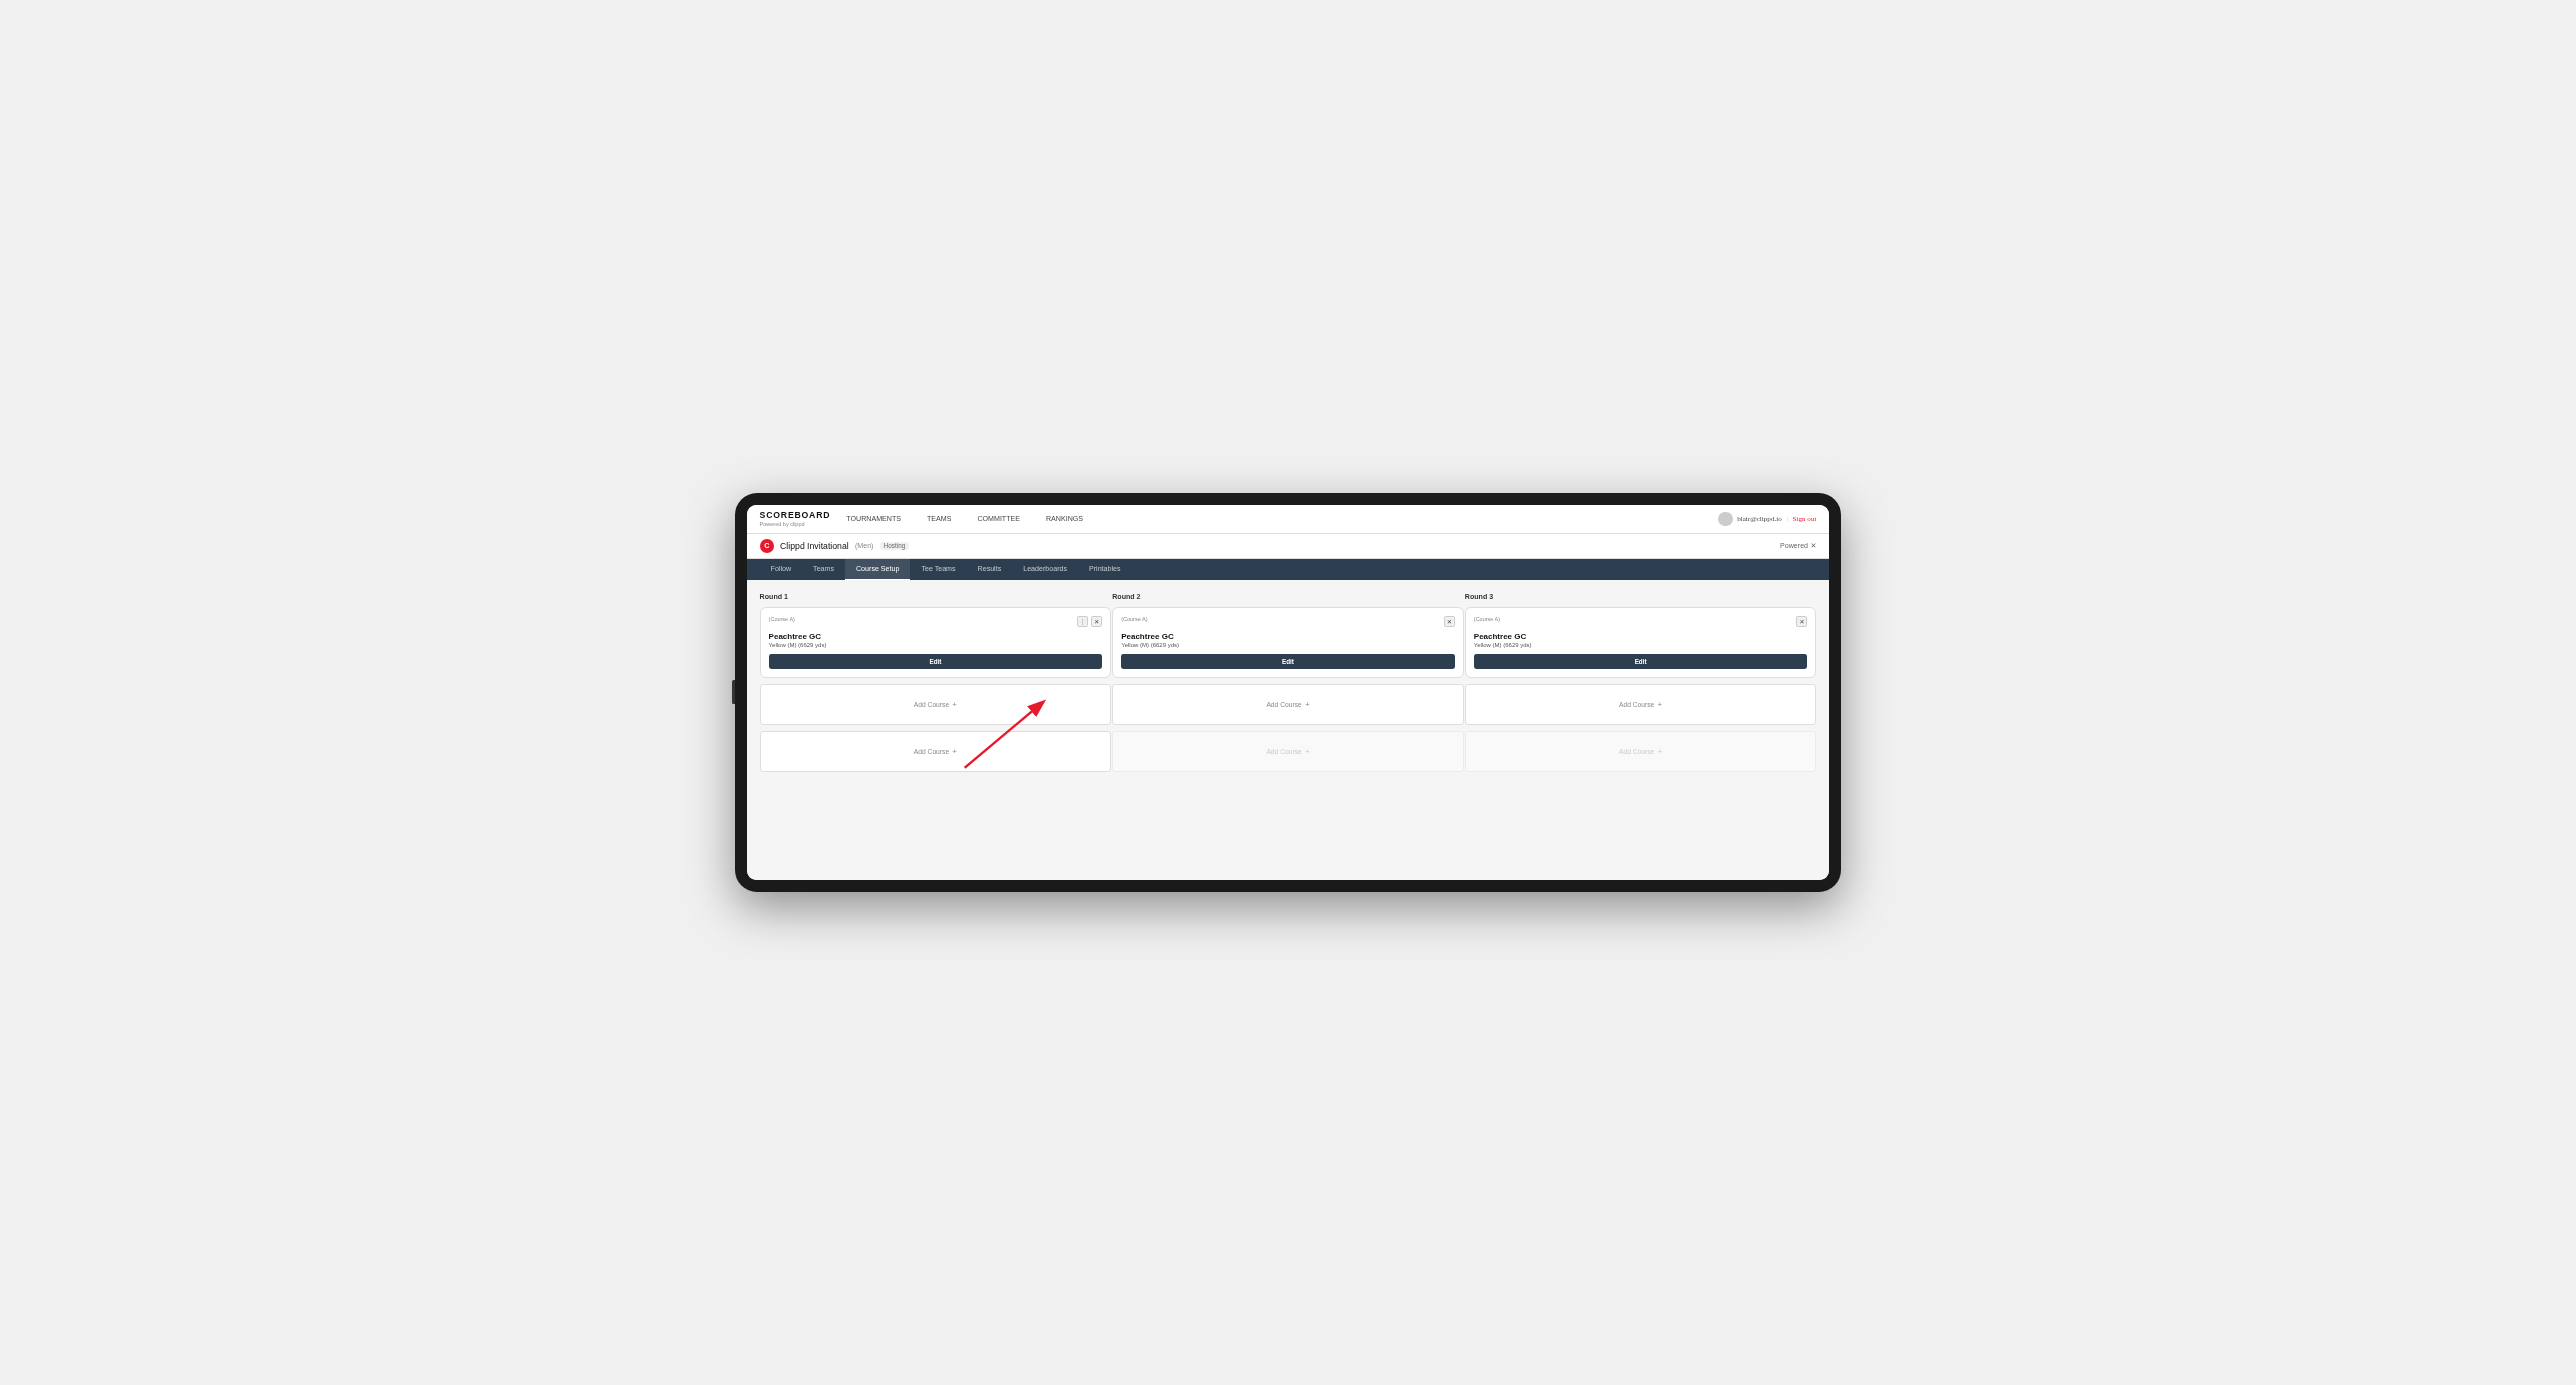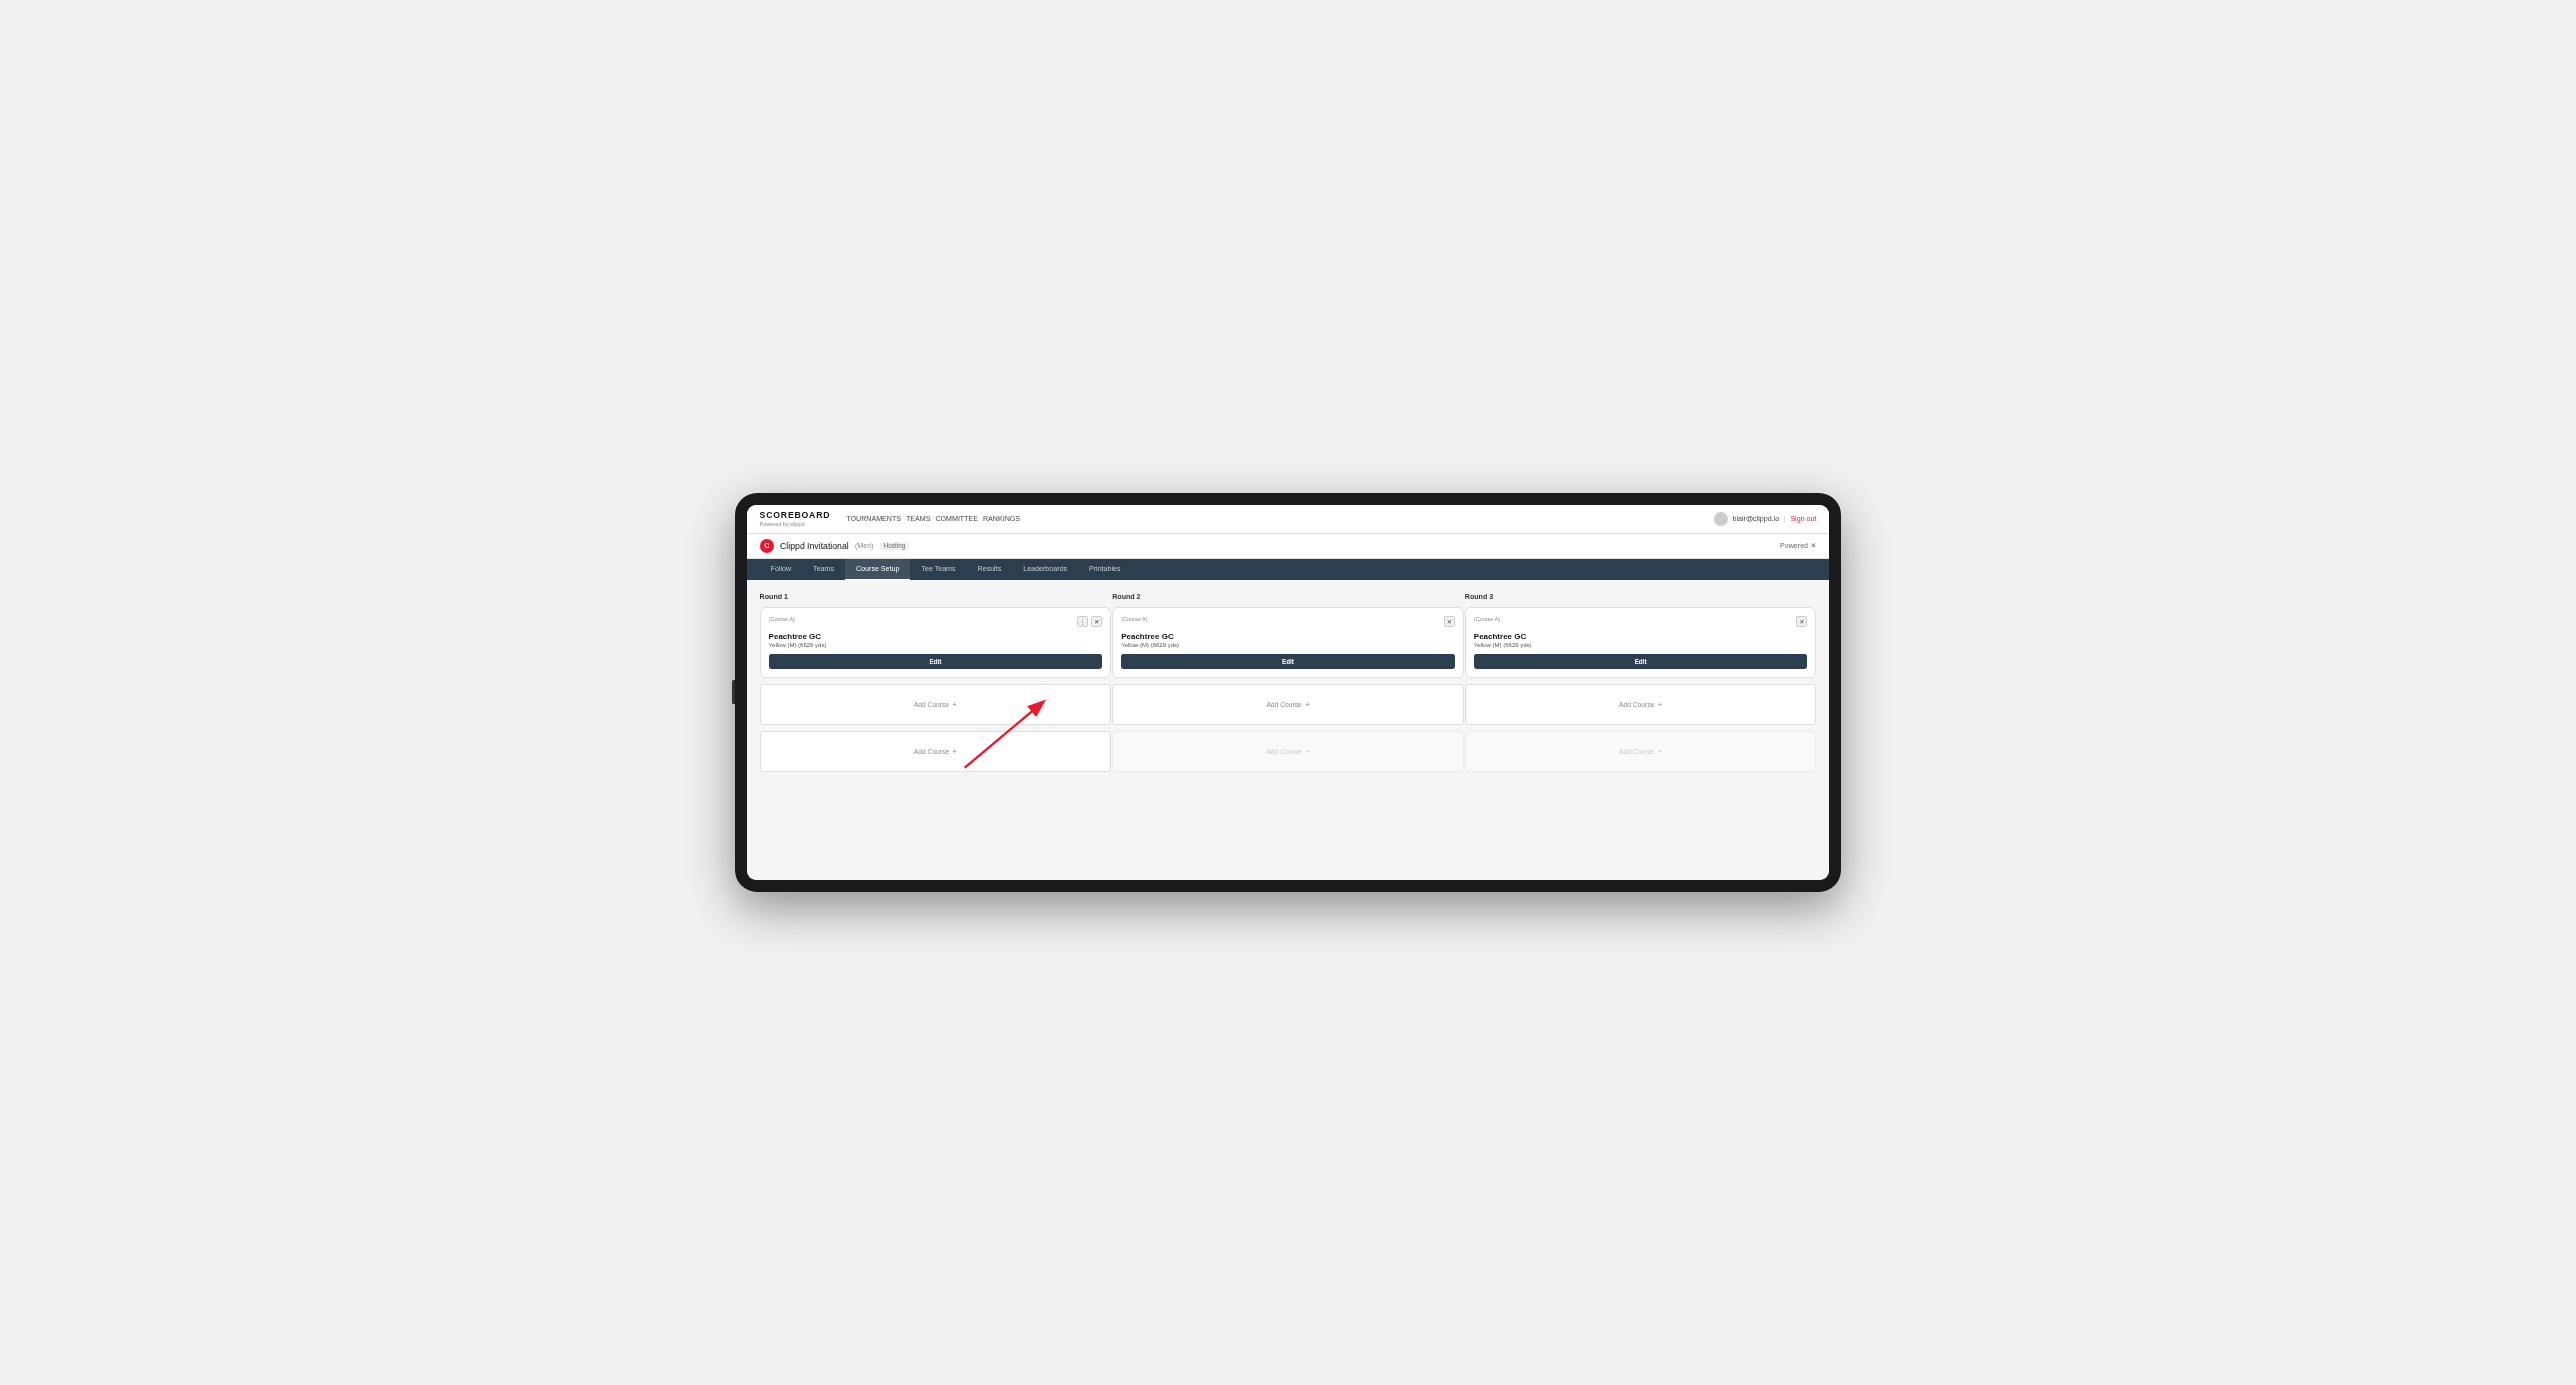--- a/index.html
+++ b/index.html
@@ -69,37 +69,38 @@
       letter-spacing: 0.8px;
       color: #111;
     }
     .brand-sub {
       font-size: 5.5px;
       color: #888;
     }
 
     .nav-links {
       display: flex;
-      gap: 5px;
+      gap: 26px;
       flex: 1;
     }
     .nav-link {
       font-size: 7.1px;
       color: #444;
       text-decoration: none;
       padding: 3.2px 0;
       cursor: pointer;
     }
 
     .nav-right {
       display: flex;
       align-items: center;
       gap: 4.7px;
       font-size: 7.1px;
       color: #444;
+      font-family: Liberation Serif, serif;
     }
     .nav-avatar {
       width: 14.2px;
       height: 14.2px;
       background: #ccc;
       border-radius: 50%;
     }
     .nav-divider {
       color: #ccc;
     }

